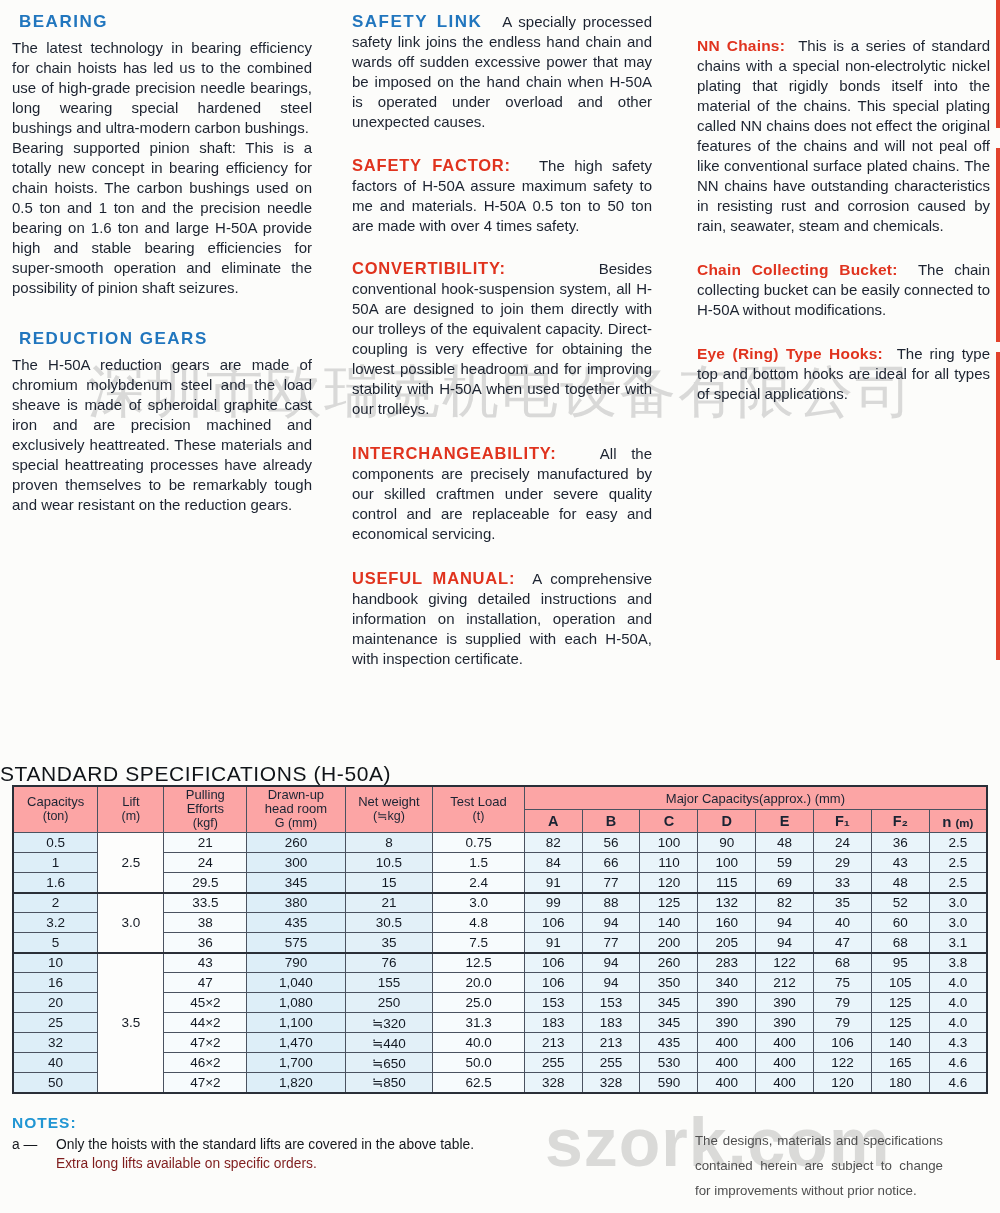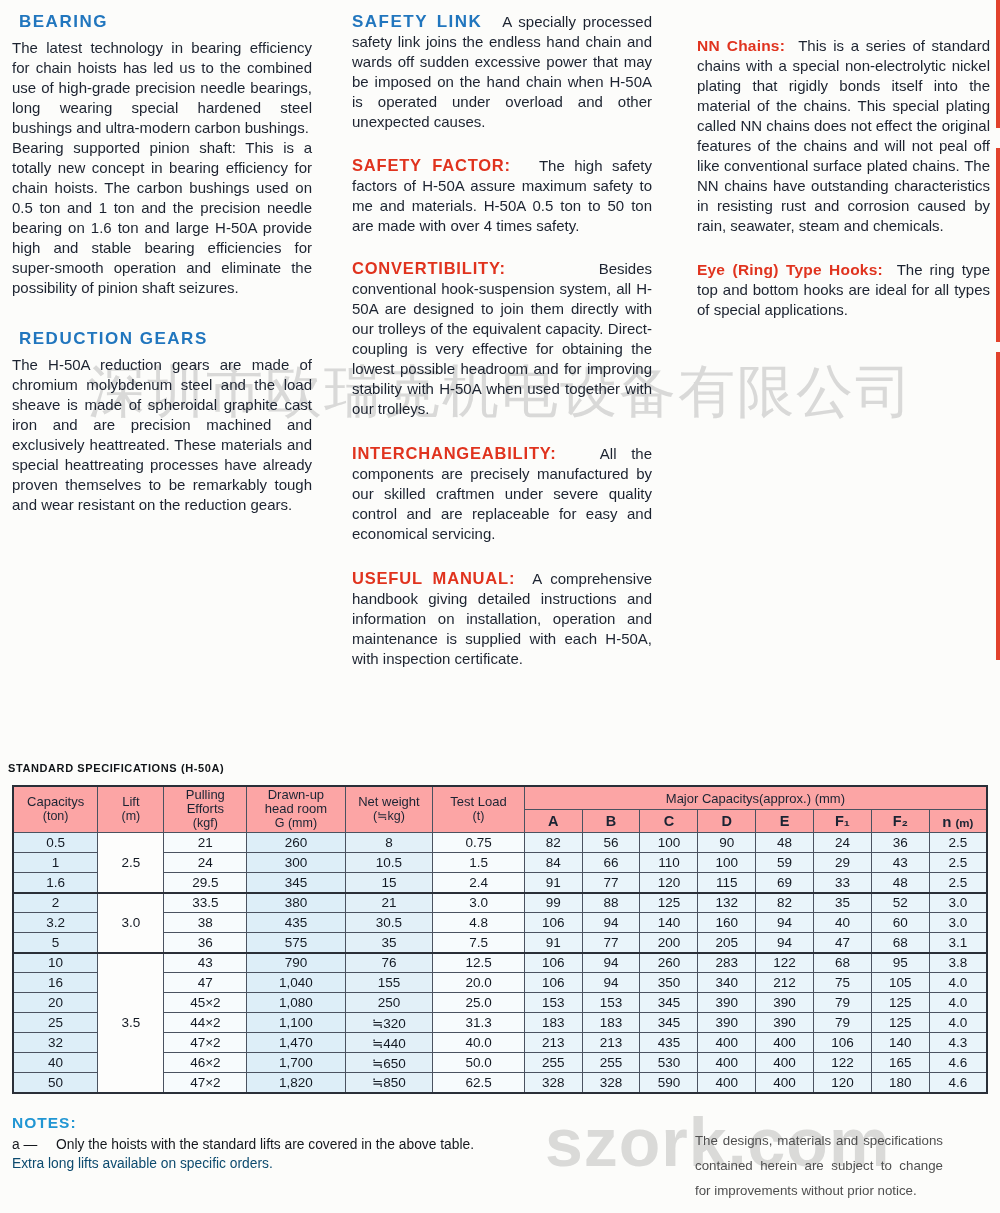--- a/index.html
+++ b/index.html
@@ -61,22 +61,22 @@
   }
   .h-block { display: block; margin-bottom: 6px; margin-left: 7px; }
   p.body {
     font-size: 15px; line-height: 20px; text-align: justify; color: #1c2330;
   }
   p.body.bold { font-weight: bold; color: #17202e; }
   .sect { margin-bottom: 22px; }
 
   
   .spec-title {
-    position: absolute; left: 8px; top: 762px; z-index: 2;
-    font-size: 11px; font-weight: bold; letter-spacing: 0.6px; color: #101418;
+    position: absolute; left: 0; top: 762px; z-index: 2;
+    font-size: 21px; font-weight: normal; letter-spacing: 0.6px; color: #101418;
   }
   table.spec {
     position: absolute; left: 12px; top: 785px; z-index: 2;
     width: 976px; border-collapse: collapse;
     border: 2.5px solid #2a2f38;
     font-size: 13.5px; color: #141a24;
   }
   table.spec th, table.spec td {
     border: 1px solid #4a5260;
     text-align: center; vertical-align: middle;
@@ -104,21 +104,21 @@
   table.spec tbody td.col-net   { background: #e2f0f8; }
   table.spec tbody td.col-test  { background: #f7fbfd; }
   table.spec tbody td.col-dim   { background: #e9f4fa; }
   table.spec tbody tr.group-top td { border-top: 2px solid #2a2f38; }
 
   
   .notes { position: absolute; left: 12px; top: 1114px; width: 520px; z-index: 2; }
   .notes-heading { color: #2196d3; font-weight: bold; font-size: 15.5px; letter-spacing: 1px; margin-bottom: 3px; }
   .note-row { display: flex; font-size: 13.8px; line-height: 19px; color: #15181d; }
   .note-label { width: 44px; flex: 0 0 44px; }
-  .note-cont { font-size: 13.8px; line-height: 19px; color: #0c4a6e; }
+  .note-cont { margin-left: 44px; font-size: 13.8px; line-height: 19px; color: #7f1d1d; }
 
   .disclaimer {
     position: absolute; left: 695px; top: 1128px; width: 248px; z-index: 2;
     font-size: 13.3px; line-height: 25px; color: #4f4f4f; text-align: justify;
   }
 </style>
 </head>
 <body>
 
 <div class="page">
@@ -173,20 +173,26 @@
         <span>A comprehensive handbook giving detailed instructions and information on installation, operation and maintenance is supplied with each H-50A, with inspection certificate.</span>
       </p>
     </div>
   </div>
 
   <div class="col col-right">
     <div class="sect" style="margin-top:24px;">
       <p class="body">
         <span class="h-red-sm">NN Chains:</span>&nbsp;
         <span>This is a series of standard chains with a special non-electrolytic nickel plating that rigidly bonds itself into the material of the chains.      This special plating called NN chains does not effect the original features of the chains and will not peal off like conventional surface plated chains.  The NN chains have outstanding characteristics in resisting rust and corrosion caused by rain, seawater, steam and chemicals.</span>
+      </p>
+    </div>
+    <div class="sect" style="margin-top:24px;">
+      <p class="body">
+        <span class="h-red-sm">Chain Collecting Bucket:</span>&nbsp;
+        <span>The chain collecting bucket can be easily connected to H-50A without modifications.</span>
       </p>
     </div>
     <div class="sect" style="margin-top:24px;">
       <p class="body">
         <span class="h-red-sm">Eye (Ring) Type Hooks:</span>&nbsp;
         <span>The ring type top and bottom hooks are ideal for all types of special applications.</span>
       </p>
     </div>
   </div>
 

